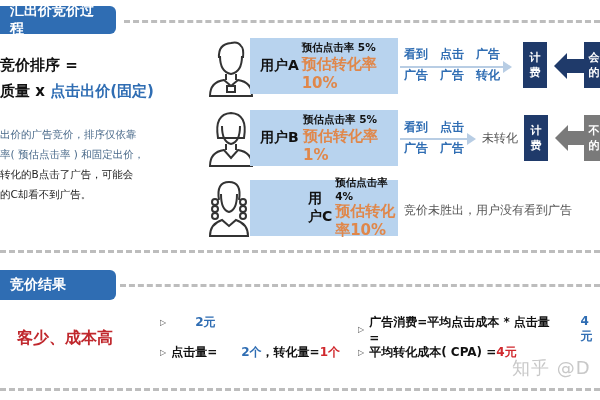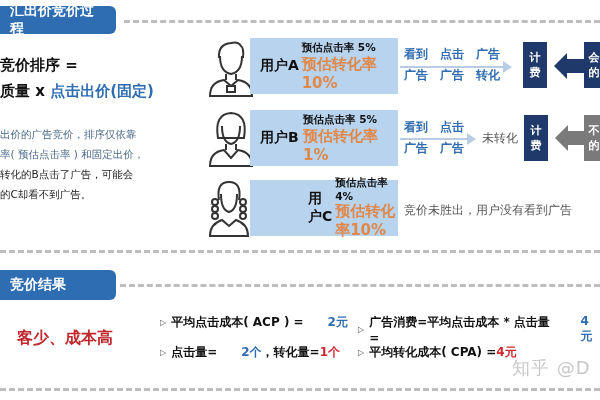--- a/index.html
+++ b/index.html
@@ -180,21 +180,20 @@
 
 <div class="section-tag" style="left:0; top:270px; width:116px; height:30px; font-size:14px;">
   <span>竞价结果</span>
 </div>
 <div class="dash-line" style="left:120px; top:284px; width:480px;"></div>
 
 <div class="result-red">客少、成本高</div>
 
 <div class="metric" style="left:160px; top:314px;">
   <span class="tri">▷</span>
-  <span>平均点击成本( ACP ) = </span>
     <span class="blue">2元</span>
 </div>
 <div class="metric" style="left:160px; top:344px;">
   <span class="tri">▷</span>
   <span>点击量= </span>
     <span class="blue">2个</span>
     <span>，转化量= </span>
     <span class="red">1个</span>
 </div>
 <div class="metric" style="left:358px; top:314px;">

